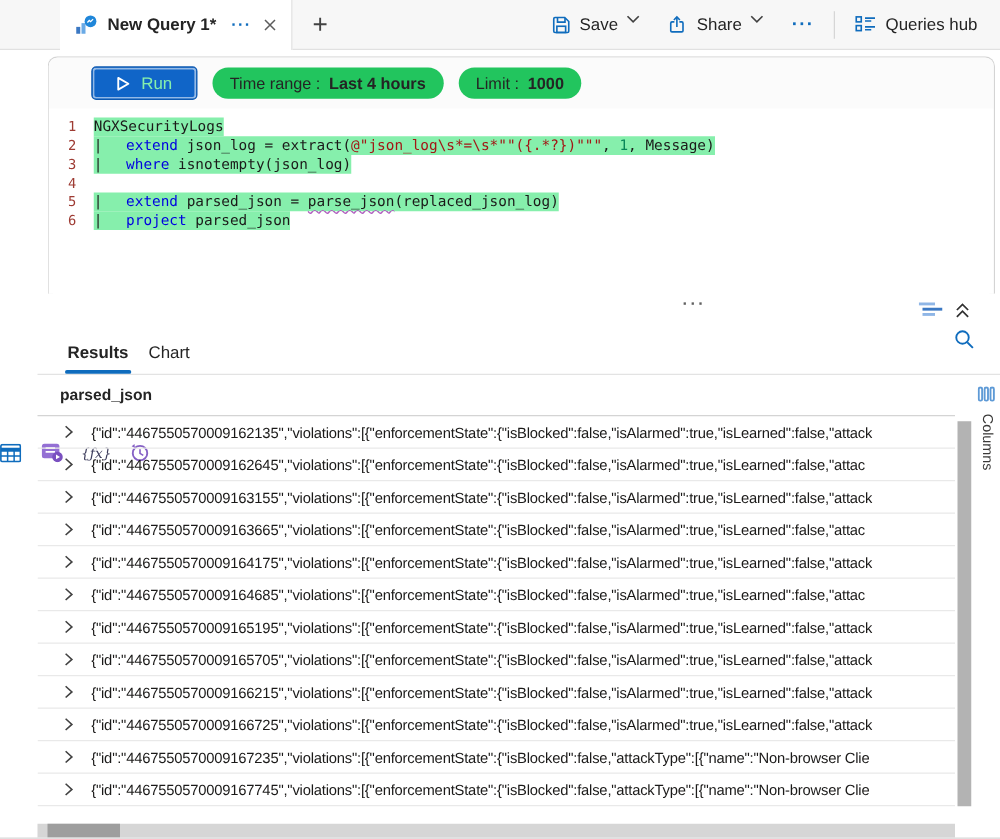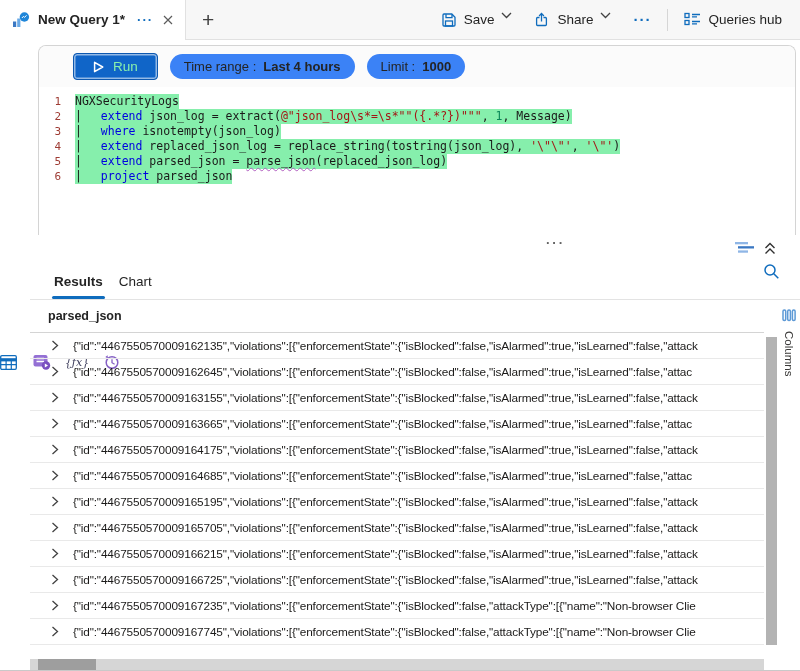--- a/index.html
+++ b/index.html
@@ -4,42 +4,42 @@
 <style>
   * { margin:0; padding:0; box-sizing:border-box; }
   html,body { background:#fff; }
   .page {
     width:800px; height:671px; overflow:hidden; position:relative;
     font-family:"Liberation Sans", sans-serif; color:#242424; background:#fff;
     border-bottom:1px solid #c9c9c9;
     display:flex; flex-direction:column;
   }
   
-  .tabbar { height:40px; flex:none; background:#f7f7f7; display:flex; align-items:center; border-bottom:1px solid #e1e1e1; }
+  .tabbar { height:40px; flex:none; background:#f7f7f7; display:flex; align-items:center; border-bottom:1px solid #e1e1e1;padding-left:48px; }
   .tab { height:40px; background:#fff; display:flex; align-items:center; gap:8px; padding:0 12px 0 12px; border-right:1px solid #e1e1e1; }
   .tab-title { font-weight:700; font-size:13.5px; color:#242424; white-space:nowrap; }
   .tab-dots { color:#0f6cbd; font-weight:700; font-size:13px; letter-spacing:1px; margin-left:4px; cursor:pointer; }
   .tab-close { margin-left:2px; display:flex; align-items:center; cursor:pointer; }
   .newtab { font-size:21px; font-weight:300; color:#424242; margin-left:16px; cursor:pointer; line-height:1; }
   .tabbar-right { margin-left:auto; display:flex; align-items:center; gap:10px; padding-right:12px; font-size:13.5px; }
   .action { display:flex; align-items:flex-start; gap:7px; cursor:pointer; padding:4px 6px; white-space:nowrap; }
   .more-dots { color:#0f6cbd; font-weight:700; font-size:15px; letter-spacing:1px; cursor:pointer; padding:0 6px; }
   .vdivider { width:1px; height:22px; background:#d6d6d6; }
   
   .body { flex:1; display:flex; min-height:0; }
   .rail { width:30px; flex:none; display:flex; flex-direction:row; align-items:center; padding-top:14px; gap:16px; background:#fff; }
   .rail .ricon { cursor:pointer; display:flex; align-items:center; justify-content:center; width:20px; height:18px; }
   .fx-text { font-family:"DejaVu Serif", serif; font-size:11px; color:#3d3d5c; font-style:italic; }
   .main { flex:1; display:flex; flex-direction:column; min-width:0; }
   
   .query-card { margin:5px 4px 0 8px; border:1px solid #d4d4d4; border-bottom:none; border-radius:8px 8px 0 0; overflow:hidden; background:#fff; }
   .qtoolbar { height:41px; display:flex; align-items:center; gap:12px; padding:0 14px 0 34px; background:#fbfbfb; }
   .run-btn { display:flex; align-items:center; gap:9px; background:#1065c8; color:#86efac; border:1px solid #0d58b0;
     box-shadow: inset 0 0 0 1.5px rgba(255,255,255,0.55); border-radius:4px; padding:5px 19px; font-size:13.5px; cursor:pointer; }
-  .pill { background:#3b82f6; border-radius:15px; padding:5px 14px; font-size:13px; display:flex; gap:7px; align-items:flex-end; cursor:pointer; white-space:nowrap; }
+  .pill { background:#22c55e; border-radius:15px; padding:5px 14px; font-size:13px; display:flex; gap:7px; align-items:flex-end; cursor:pointer; white-space:nowrap; }
   .pill b { font-weight:700; }
   .kql { margin-left:auto; margin-right:36px; display:flex; align-items:center; gap:28px; border:1px solid #8f8f8f; border-radius:4px;
     padding:5px 11px 6px 12px; font-size:13px; background:#fff; cursor:pointer; }
   
   .editor { background:#fff; padding-top:7px; height:148px; font-family:"DejaVu Sans Mono", monospace; font-size:11.5px; line-height:15px; cursor:text; }
   .eline { display:flex; }
   .eline .ln { width:36px; flex:none; text-align:right; padding-right:14px; color:#9e3b33; font-size:11px; }
   .eline .code { white-space:pre; background:#86efac; color:#1b1a19; }
   .code .k { color:#0000e0;margin-left:12px; }
   .code .s { color:#a31515; }
@@ -204,21 +204,20 @@
               <div class="eline">
                 <span class="ln">2</span>
                 <span class="code"><span class="p">| </span><span class="k">extend</span><span class="p"> json_log = extract(</span><span class="s">@"json_log\s*=\s*""({.*?})"""</span><span class="p">, </span><span class="n">1</span><span class="p">, Message)</span></span>
               </div>
               <div class="eline">
                 <span class="ln">3</span>
                 <span class="code"><span class="p">| </span><span class="k">where</span><span class="p"> isnotempty(json_log)</span></span>
               </div>
               <div class="eline">
                 <span class="ln">4</span>
-                <span class="code"><span class="p">| </span><span class="k">extend</span><span class="p"> replaced_json_log = replace_string(tostring(json_log), </span><span class="s">'\"\"'</span><span class="p">, </span><span class="s">'\"'</span><span class="p">)</span></span>
               </div>
               <div class="eline">
                 <span class="ln">5</span>
                 <span class="code"><span class="p">| </span><span class="k">extend</span><span class="p"> parsed_json = </span><span class="w">parse_json</span><span class="p">(replaced_json_log)</span></span>
               </div>
               <div class="eline">
                 <span class="ln">6</span>
                 <span class="code"><span class="p">| </span><span class="k">project</span><span class="p"> parsed_json</span></span>
               </div>
             </div>

